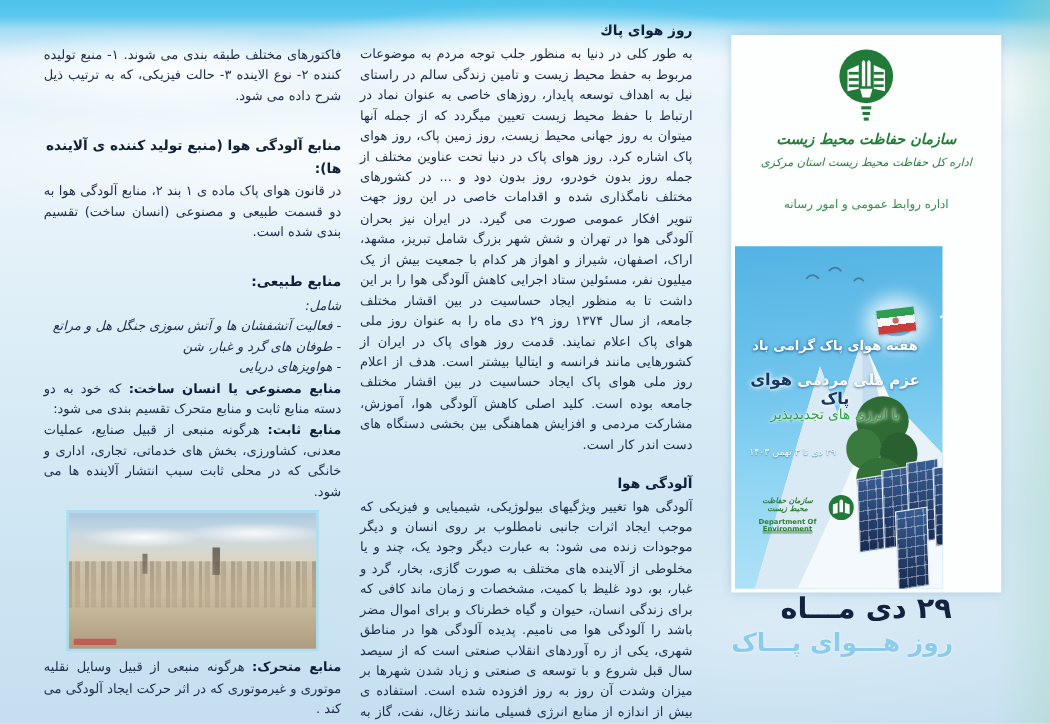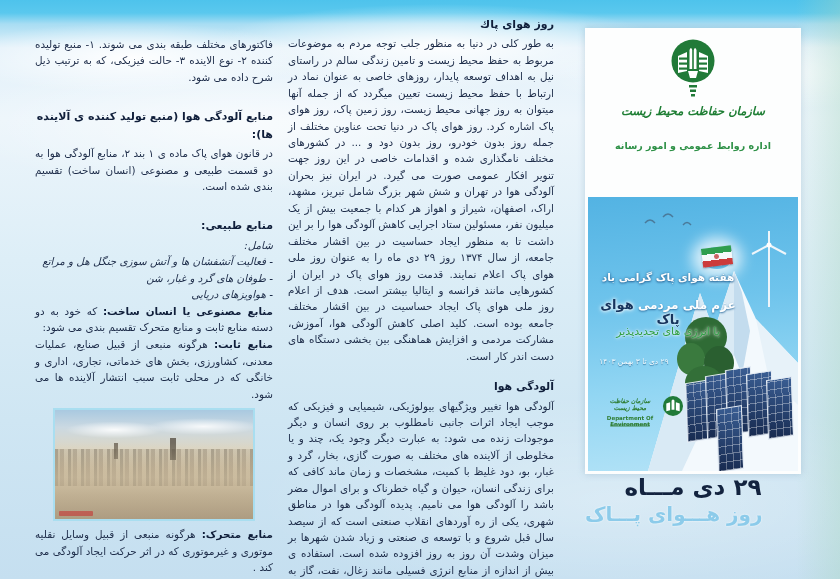--- a/index.html
+++ b/index.html
@@ -60,24 +60,24 @@
       radial-gradient(circle 17px at 8% 62%, rgba(229,189,139,.7), transparent 72%),
       radial-gradient(circle 14px at 55% 68%, rgba(222,156,78,.55), transparent 72%),
       radial-gradient(circle 12px at 25% 55%, rgba(215,140,60,.45), transparent 72%);}
 
   
   .card{position:absolute;left:585px;top:28px;width:216px;height:446px;background:#fdfefe;
     box-shadow:0 0 7px rgba(110,150,175,.35);}
   .emblem{display:block;margin:10px auto 2px;}
   .org1{text-align:center;color:#1e7e34;font-weight:bold;font-style:italic;font-size:11.5px;margin-top:2px;}
   .org2{text-align:center;color:#2a7e3e;font-style:italic;font-size:9px;margin-top:8px;}
-  .dept{text-align:center;color:#2e9147;font-weight:bold;font-size:9.5px;margin-top:22px;direction:rtl;}
-
-  
-  .poster{position:absolute;left:3px;top:169px;width:210px;height:274px;overflow:hidden;
+  .dept{text-align:center;color:#2e9147;font-weight:normal;font-size:9.5px;margin-top:22px;direction:rtl;}
+
+  
+  .poster{position:absolute;left:3px;top:169px;width:166px;height:274px;overflow:hidden;
     background:linear-gradient(175deg,#53b3e3 0%,#6fc4ec 38%,#92d6f3 68%,#b4e3f7 100%);}
   .mountain{position:absolute;right:0;bottom:0;}
   .birds{position:absolute;left:55px;top:12px;}
   .flagwrap{position:absolute;left:112px;top:50px;width:36px;height:30px;}
   .flagwrap::before{content:"";position:absolute;left:2px;top:0;width:30px;height:22px;border-radius:50%;
     box-shadow:0 0 14px 10px rgba(255,255,255,.75);}
   .flag{position:absolute;left:2px;top:0;width:30px;height:19px;transform:rotate(-7deg);
     background:linear-gradient(180deg,#2f9e4f 0 33%,#f6f9fb 33% 67%,#cc3b3b 67% 100%);
     box-shadow:0 1px 2px rgba(40,80,110,.4);}
   .flag::after{content:"";position:absolute;left:12px;top:7px;width:5px;height:5px;border-radius:50%;background:#c24040;opacity:.8;}
@@ -185,20 +185,21 @@
       <rect x="29" y="24.5" width="8" height="2.2" fill="#217a38"></rect>
       <rect x="29" y="29.5" width="8" height="2.2" fill="#217a38"></rect>
       <path d="M19.5,31 L19.5,12 Q21,8 22.2,12 L22.2,31 Z" fill="#ffffff"></path>
       <path d="M26.5,31 L26.5,12 Q25,8 23.8,12 L23.8,31 Z" fill="#ffffff"></path>
       <polygon points="18,33 28,33 26,40 20,40" fill="#ffffff"></polygon>
       <rect x="19" y="47" width="8" height="2.5" fill="#217a38"></rect>
       <rect x="20" y="51.5" width="6" height="2.5" fill="#217a38"></rect>
       <rect x="21" y="56" width="4" height="2.5" fill="#217a38"></rect>
     </svg>
     <div class="org1">سازمان حفاظت محیط زیست</div>
+    <div class="org2">اداره کل حفاظت محیط زیست استان مرکزی</div>
     <div class="dept">اداره روابط عمومی و امور رسانه</div>
 
     <div class="poster">
       <svg class="mountain" width="160" height="236" viewBox="0 0 160 236">
         <path d="M10,236 L62,58 L76,96 L96,36 L118,84 L160,128 L160,236 Z" fill="#f3f9fd"></path>
         <path d="M62,58 L76,96 L96,36 L104,58 L96,120 L78,162 L58,206 L44,236 L10,236 Z" fill="#d9eaf5"></path>
         <path d="M96,36 L104,58 L112,96 L104,140 L96,120 Z" fill="#c3dcee"></path>
         <path d="M118,84 L160,128 L160,170 L130,140 Z" fill="#e7f2f9"></path>
       </svg>
       <svg class="birds" width="70" height="24" viewBox="0 0 70 24">

